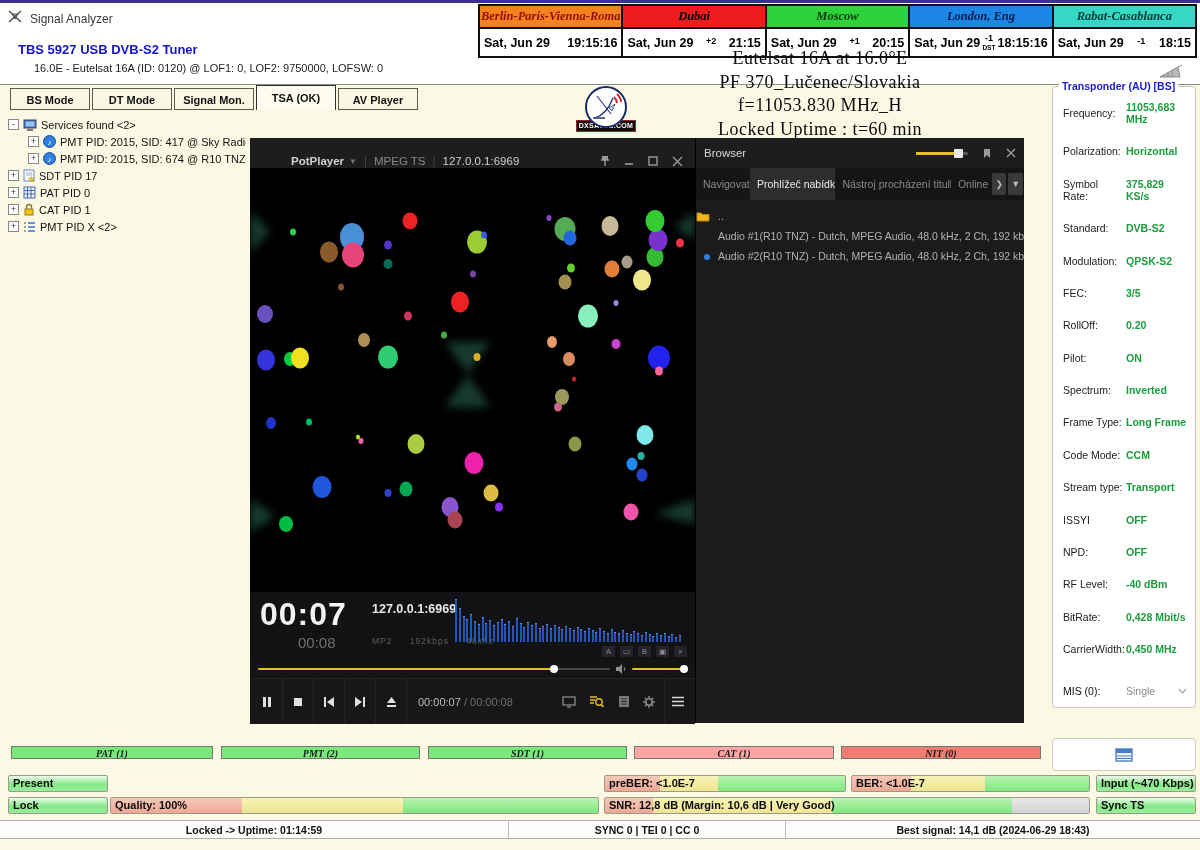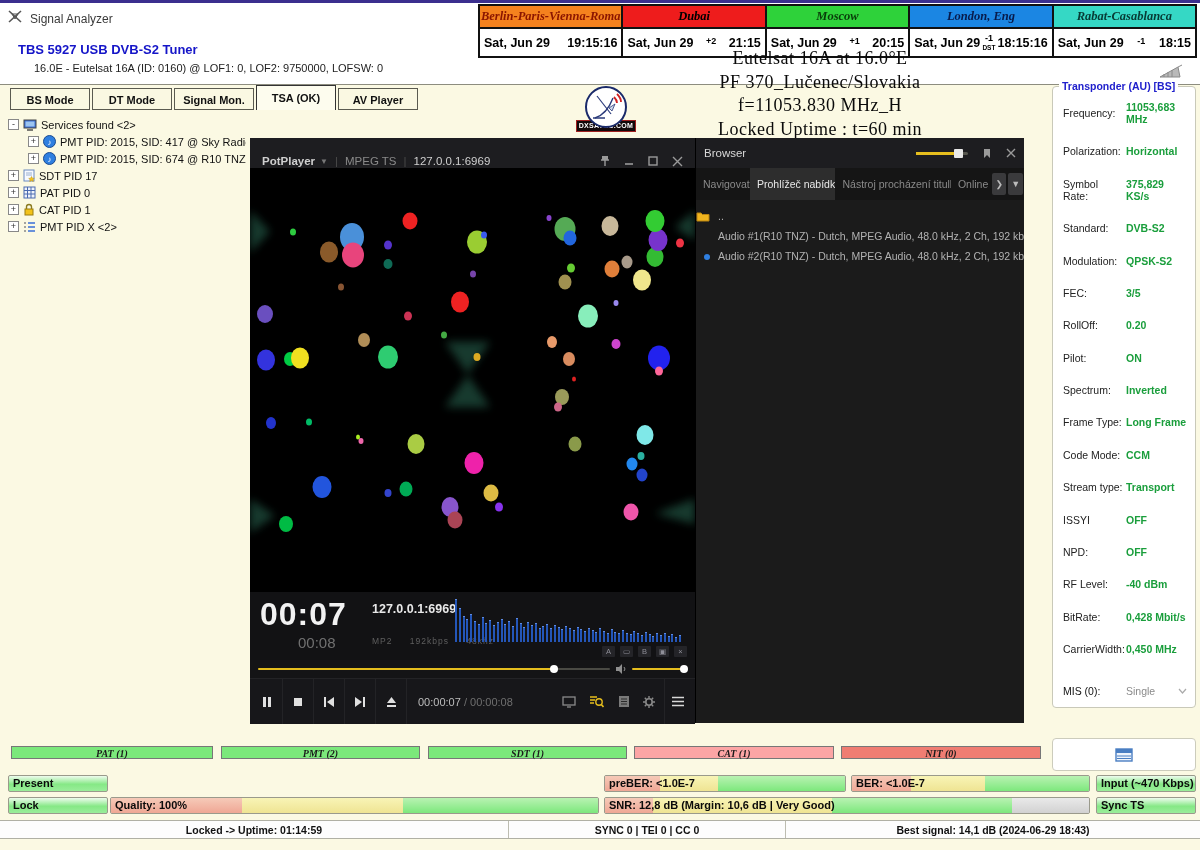--- a/index.html
+++ b/index.html
@@ -48,21 +48,21 @@
   
   .tree{position:absolute;left:8px;top:116px;width:238px;font-size:11px;z-index:1;}
   .tree-row{display:flex;align-items:center;height:17px;white-space:nowrap;overflow:hidden;}
   .expander{display:inline-flex;align-items:center;justify-content:center;width:9px;height:9px;
             border:1px solid #888;background:#fff;font-size:9px;line-height:7px;margin-right:4px;
             color:#333;flex:0 0 9px;}
   .tree-ico{margin-right:4px;display:inline-flex;flex:0 0 auto;}
   
   .pp-win{position:absolute;left:250px;top:138px;width:445px;height:585px;background:#101012;z-index:3;}
   .pp-bar{position:absolute;left:0;top:0;right:0;height:46px;background:#1d1d20;display:flex;
-          align-items:center;color:#cfcfcf;font-size:11.5px;}
+          align-items:center;color:#cfcfcf;font-size:11.5px;padding-left:29px;}
   .pp-bar .sep{color:#4a4a4a;margin:0 7px;}
   .pp-bar .dim{color:#8a8a8a;}
   .pp-bar-btns{margin-left:auto;display:flex;gap:14px;padding-right:12px;color:#9a9a9a;}
   .pp-video{position:absolute;left:0;top:30px;width:445px;height:424px;background:#000;overflow:hidden;}
   .dot{position:absolute;border-radius:50%;transform:translate(-50%,-50%);}
   .pp-info{position:absolute;left:0;top:454px;width:445px;height:68px;background:#121214;}
   .big-time{position:absolute;left:10px;top:4px;font-size:32px;font-weight:bold;color:#f2f2f2;letter-spacing:1px;}
   .small-time{position:absolute;left:48px;top:42px;font-size:15px;color:#707070;}
   .info-url{position:absolute;left:122px;top:10px;font-size:12.5px;font-weight:bold;color:#e8e8e8;}
   .info-codec{position:absolute;left:122px;top:44px;font-size:8.5px;color:#5f5f5f;letter-spacing:1px;}
@@ -152,21 +152,21 @@
 
   <div class="topband">
     <span class="app-icon">
       <svg width="15" height="14" viewBox="0 0 15 14">
           <path d="M1 1 L13 12 M13 1 L1 12" stroke="#555" stroke-width="1.6" fill="none"></path>
           <path d="M4 4 L10 4 L7 9 Z" fill="none" stroke="#555"></path>
         </svg>
     </span>
     <span class="app-title">Signal Analyzer</span>
     <div class="tuner-title">TBS 5927 USB DVB-S2 Tuner</div>
-    <div class="tuner-sub">16.0E - Eutelsat 16A (ID: 0160) @ LOF1: 0, LOF2: 9750000, LOFSW: 0</div>
+    <div class="tuner-sub">16.0E - Eutelsat 16A (ID: 0120) @ LOF1: 0, LOF2: 9750000, LOFSW: 0</div>
     <span class="tray-icon">
       <svg width="26" height="18" viewBox="0 0 26 18">
           <path d="M2 14 L20 4 L22 14 Z" fill="#b9b9b9" stroke="#8a8a8a"></path>
           <path d="M6 14 v-3 M10 14 v-5 M14 14 v-7" stroke="#8a8a8a"></path>
           <path d="M20 4 l4 -2" stroke="#8a8a8a"></path>
         </svg>
     </span>
   </div>
   <div class="tabline"></div>
 

